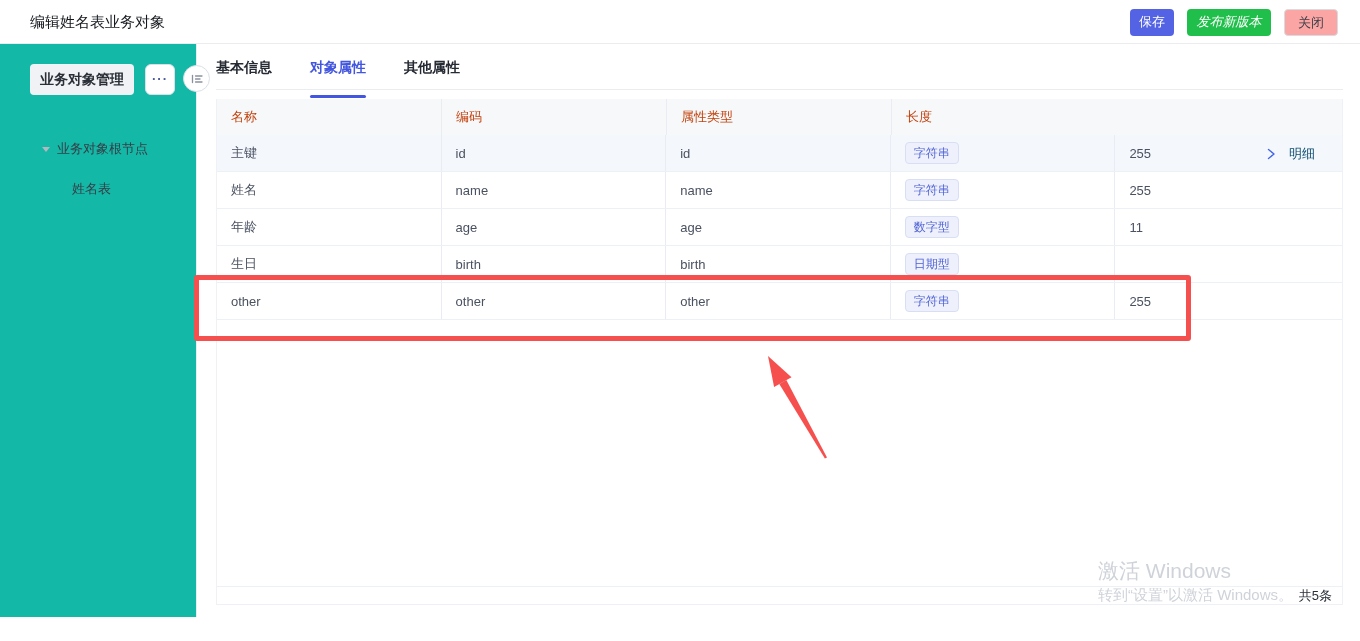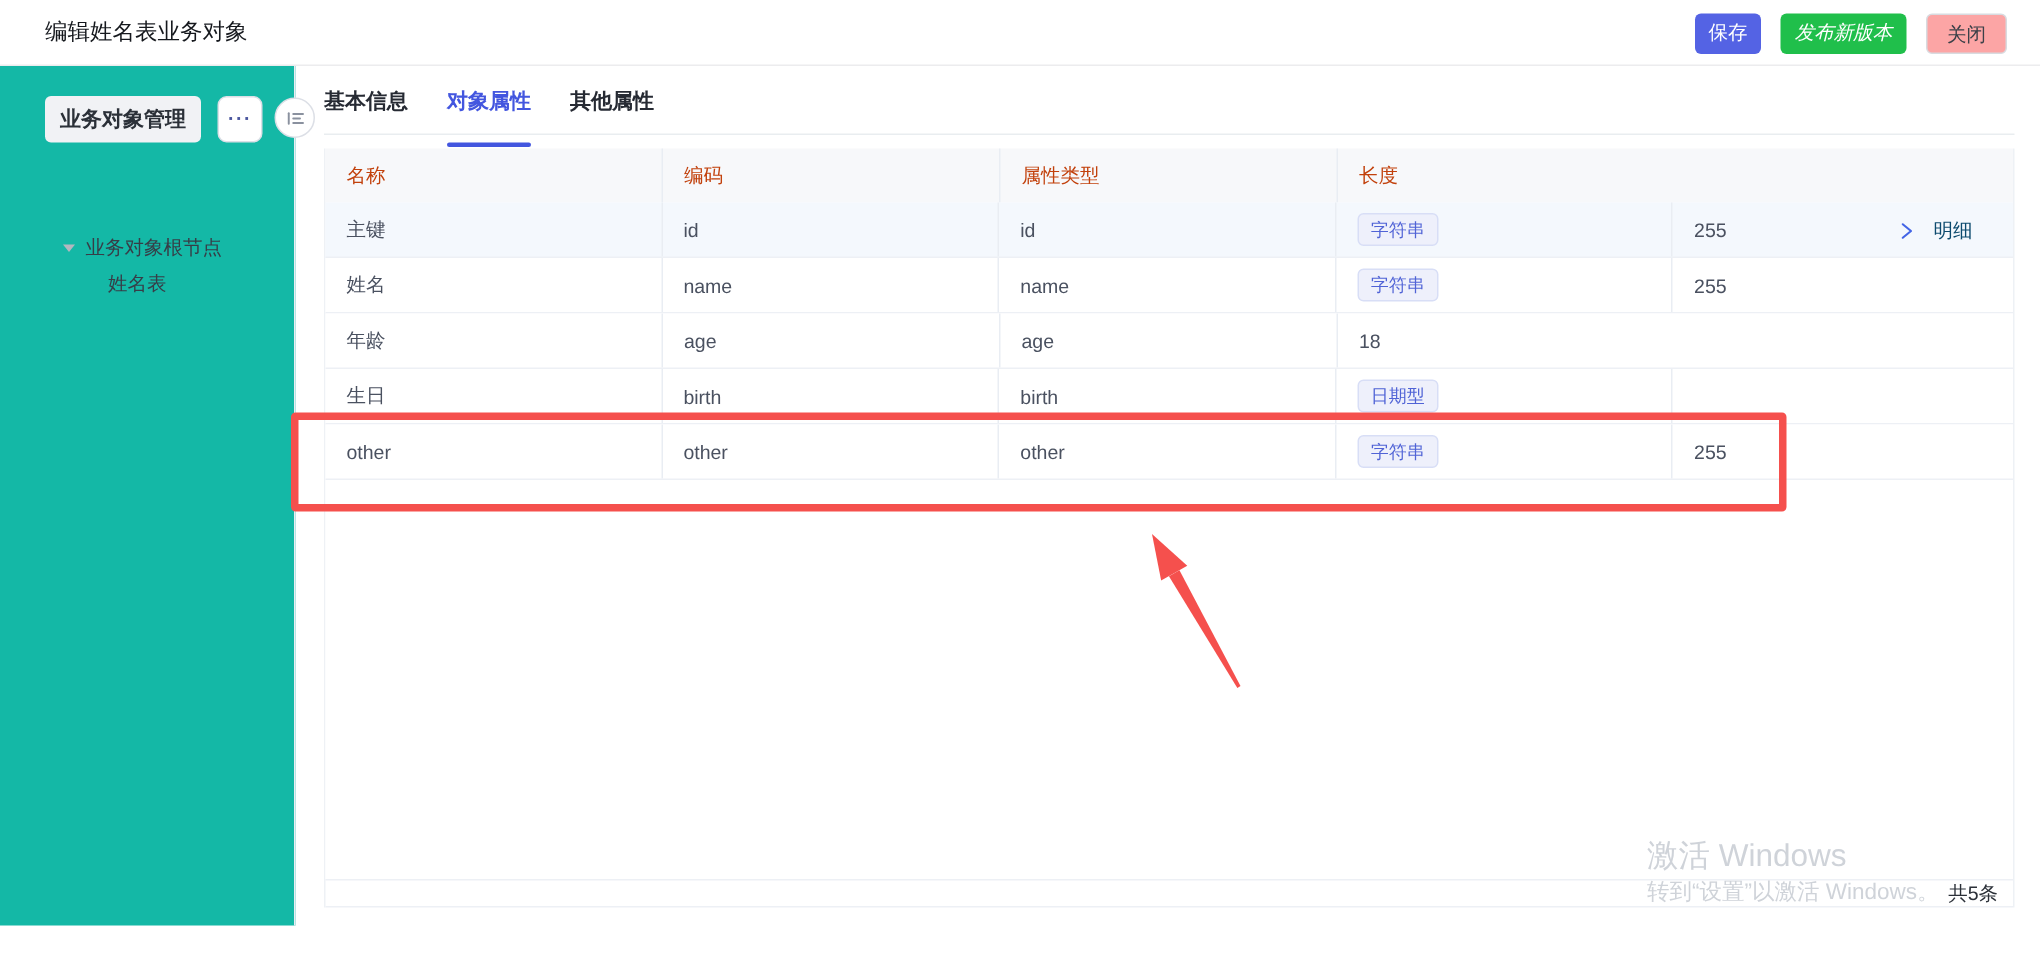--- a/index.html
+++ b/index.html
@@ -16,26 +16,26 @@
   .btn { position:absolute; top:9px; height:27px; line-height:25px; text-align:center; font-size:13px; border-radius:4px; cursor:pointer; }
   .btn-save { left:1130px; width:44px; background:#5463e4; color:#fff; }
   .btn-publish { left:1187px; width:84px; background:#20bf4b; color:#fff;font-style:italic; }
   .btn-close { left:1284px; width:54px; background:#fca5a5; color:#3b4048; border:1px solid #d8dbe0; }
 
   
   .sidebar { position:absolute; left:0; top:44px; width:197px; height:573px; background:#14b8a6; border-right:1px solid #e9ecf2; }
   .panel-chip { position:absolute; left:30px; top:20px; width:104px; height:31px; background:#f1f2f5; border-radius:4px; font-size:14px; font-weight:700; color:#2b3038; text-align:center; line-height:31px; }
   .more-btn { position:absolute; left:145px; top:20px; width:30px; height:31px; background:#fff; border:1px solid #dcdfe6; border-radius:6px; color:#4a569e; font-size:13px; font-weight:700; text-align:center; line-height:27px; letter-spacing:1px; cursor:pointer; }
   .collapse-circle { position:absolute; left:183px; top:65px; width:27px; height:27px; border-radius:50%; background:#fff; border:1px solid #dcdfe6; z-index:5; display:flex; align-items:center; justify-content:center; cursor:pointer; }
-  .tree-root { position:absolute; left:42px; top:112px; height:18px; display:flex; align-items:center; font-size:13px; color:#373d47; cursor:pointer; }
+  .tree-root { position:absolute; left:42px; top:96px; height:18px; display:flex; align-items:center; font-size:13px; color:#373d47; cursor:pointer; }
   .caret-down { width:0; height:0; border-left:4px solid transparent; border-right:4px solid transparent; border-top:5px solid #b3b7bf; margin-right:7px; }
   .tree-child { position:absolute; left:72px; top:136px; height:18px; line-height:18px; font-size:13px; color:#373d47; cursor:pointer; }
 
   
-  .tabbar { position:absolute; left:216px; top:55px; height:34px; display:flex; gap:26px; }
+  .tabbar { position:absolute; left:216px; top:55px; height:34px; display:flex; gap:38px; }
   .tab { font-size:14px; font-weight:700; color:#262a33; line-height:24px; position:relative; cursor:pointer; }
   .tab.active { color:#4356df; }
   .tab.active::after { content:""; position:absolute; left:0; right:0; bottom:-9px; height:3px; border-radius:2px; background:#4356df; }
   .tab-border { position:absolute; left:216px; top:89px; width:1127px; height:1px; background:#e9edf0; }
 
   
   .table-wrap { position:absolute; left:216px; top:99px; width:1127px; height:506px; display:flex; flex-direction:column; border-left:1px solid #eef1f5; border-right:1px solid #eef1f5; }
   .trow { display:flex; width:100%; }
   .thead { height:36px; background:#f7f8fa; }
   .thead .cell { color:#c2410c; font-size:13px; }
@@ -127,21 +127,24 @@
       <div class="cell c4">
           <span class="badge">字符串</span>
         </div>
       <div class="cell c5">255</div>
     </div>
 
     <div class="trow tbody-row">
       <div class="cell c1">年龄</div>
       <div class="cell c2">age</div>
       <div class="cell c3">age</div>
-      <div class="cell c5">18</div>
+      <div class="cell c4">
+          <span class="badge">数字型</span>
+        </div>
+      <div class="cell c5">11</div>
     </div>
 
     <div class="trow tbody-row">
       <div class="cell c1">生日</div>
       <div class="cell c2">birth</div>
       <div class="cell c3">birth</div>
       <div class="cell c4">
           <span class="badge">日期型</span>
         </div>
       <div class="cell c5"></div>

